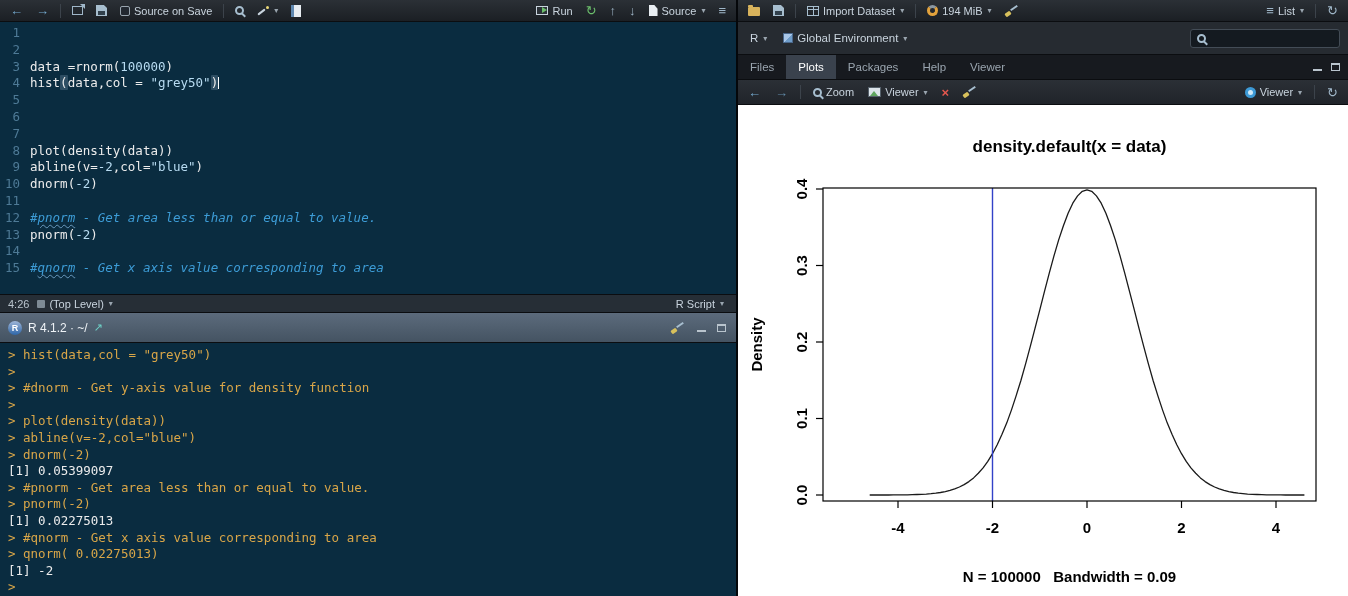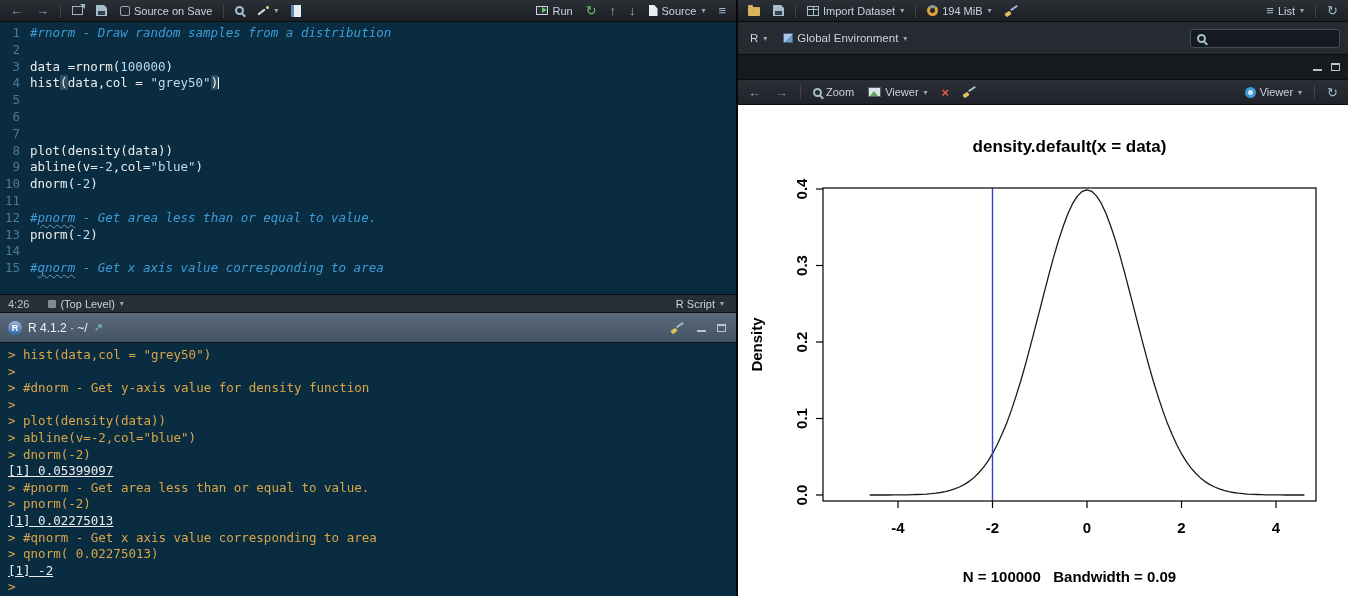--- a/index.html
+++ b/index.html
@@ -65,29 +65,29 @@
   .tok-comment,.tok-comment_sp{color:var(--comment,#3D9CD6);font-style:italic;}
   .tok-comment_sp{text-decoration:underline wavy 1px rgba(120,170,210,.85);text-underline-offset:2px;}
   .tok-code{color:var(--code,#ECECEC);}
   .tok-str{color:var(--string,#B8DCF2);}
   .tok-num{color:var(--number,#B8DCF2);}
   .tok-hl{color:var(--code,#ECECEC);background:#2E4E63;border-radius:1px;}
   .caret-bar{display:inline-block;width:1px;height:12px;background:#FFF;vertical-align:-2px;}
 
   
   .statusbar{height:19px;flex:0 0 19px;background:#262E36;border-top:1px solid #0B0D10;border-bottom:1px solid #0B0D10;
-    display:flex;align-items:center;gap:15px;padding:0 8px;color:#B9C4CD;font-size:11px;}
+    display:flex;align-items:center;gap:4px;padding:0 8px;color:#B9C4CD;font-size:11px;}
 
   
   .console-header{height:30px;flex:0 0 30px;background:linear-gradient(#5C6B7C,#445362);border-bottom:1px solid #0B0D10;
     display:flex;align-items:center;gap:6px;padding:0 8px;color:#EEF2F6;font-size:12px;}
   .console-body{flex:1;background:#0A2C40;overflow:hidden;padding:4px 8px;
     font-family:"DejaVu Sans Mono",monospace;font-size:12.5px;line-height:16.6px;white-space:pre;}
   .console-line.input{color:var(--console-input,#D9A648);}
-  .console-line.output{color:var(--console-output,#ECECEC);text-decoration:underline;}
+  .console-line.output{color:var(--console-output,#ECECEC);}
   .linkout{color:#6FD3C8;font-size:11px;}
 
   
   .env-bar{height:33px;flex:0 0 33px;background:#262B31;border-bottom:1px solid #0B0D10;
     display:flex;align-items:center;gap:8px;padding:0 8px;font-size:11.5px;}
   .env-search{margin-left:auto;display:flex;align-items:center;gap:5px;background:#141A20;border:1px solid #434C56;
     border-radius:3px;height:19px;width:150px;padding:0 6px;}
   .env-search input{flex:1;background:transparent;border:none;outline:none;color:#C9D4DE;font-size:11px;min-width:0;}
 
   .tabbar{height:25px;flex:0 0 25px;background:#171A1F;display:flex;align-items:stretch;border-bottom:1px solid #0B0D10;}
@@ -143,21 +143,21 @@
       <span class="tbtn glyph" style="color:#9FB6C8">↓</span>
       <span class="tbtn">
         <span class="icon-doc"></span>
         <span>Source</span>
         <span class="caret">▾</span>
       </span>
       <span class="tbtn glyph" style="color:#9FB6C8">≡</span>
     </div>
 
     <div class="editor" id="editor-lines">
-        <div class="code-line"><span class="ln">1</span><span class="lt"><span class="tok-comment">#rnorm - Draw random samples from a distribution</span></span></div>
+        <div class="code-line"><span class="ln">1</span></div>
         <div class="code-line"><span class="ln">2</span><span class="lt"></span></div>
         <div class="code-line"><span class="ln">3</span><span class="lt"><span class="tok-code">data =rnorm(</span><span class="tok-num">100000</span><span class="tok-code">)</span></span></div>
         <div class="code-line"><span class="ln">4</span><span class="lt"><span class="tok-code">hist</span><span class="tok-hl">(</span><span class="tok-code">data,col = </span><span class="tok-str">"grey50"</span><span class="tok-hl">)</span><span class="caret-bar"></span></span></div>
         <div class="code-line"><span class="ln">5</span><span class="lt"></span></div>
         <div class="code-line"><span class="ln">6</span></div>
         <div class="code-line"><span class="ln">7</span><span class="lt"></span></div>
         <div class="code-line"><span class="ln">8</span><span class="lt"><span class="tok-code">plot(density(data))</span></span></div>
         <div class="code-line"><span class="ln">9</span><span class="lt"><span class="tok-code">abline(v=</span><span class="tok-num">-2</span><span class="tok-code">,col=</span><span class="tok-str">"blue"</span><span class="tok-code">)</span></span></div>
         <div class="code-line"><span class="ln">10</span><span class="lt"><span class="tok-code">dnorm(</span><span class="tok-num">-2</span><span class="tok-code">)</span></span></div>
         <div class="code-line"><span class="ln">11</span><span class="lt"></span></div>
@@ -244,20 +244,27 @@
         <span>Global Environment</span>
         <span class="caret">▾</span>
       </span>
       <span class="env-search">
         <span class="icon-search"></span>
         <input placeholder="" style="">
       </span>
     </div>
 
     <div class="tabbar">
+      <span id="tabs-container" style="display:flex">
+          <div class="tab">Files</div>
+          <div class="tab active">Plots</div>
+          <div class="tab">Packages</div>
+          <div class="tab">Help</div>
+          <div class="tab">Viewer</div>
+        </span>
       <span class="tab-winctl">
         <span class="winbtn">
             <span class="icon-min"></span>
           </span>
         <span class="winbtn">
             <span class="icon-max"></span>
           </span>
       </span>
     </div>
 

